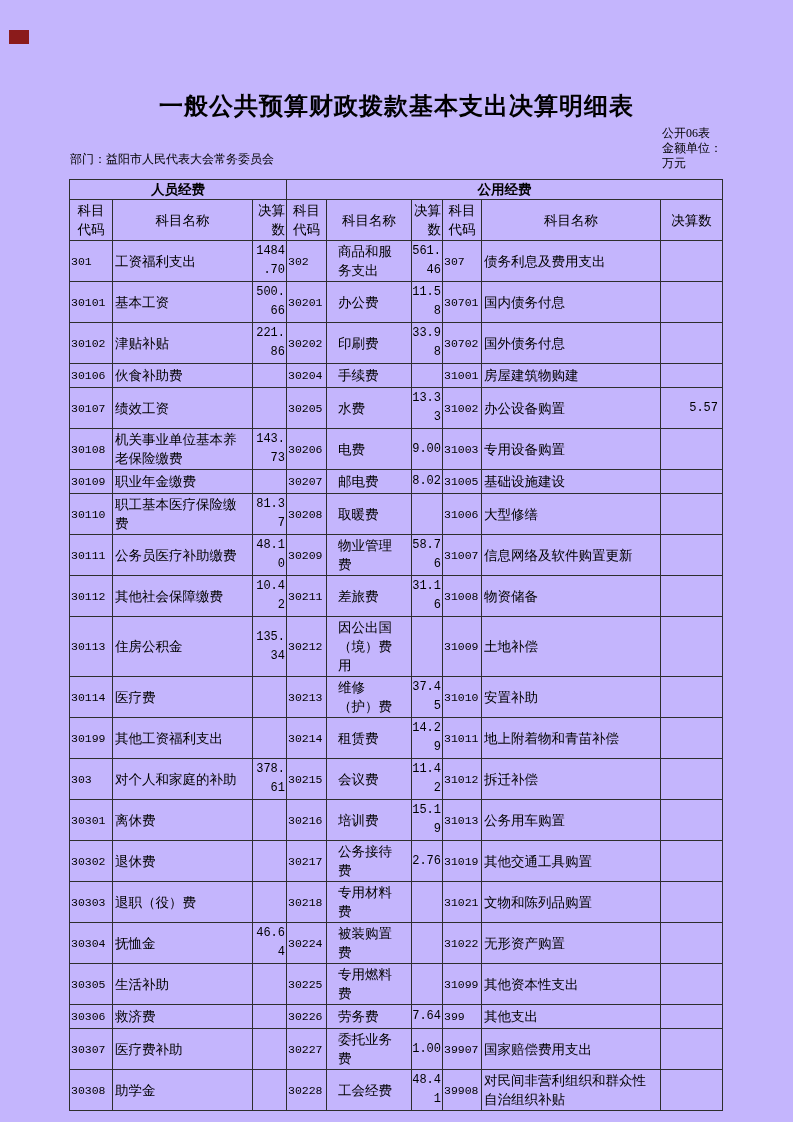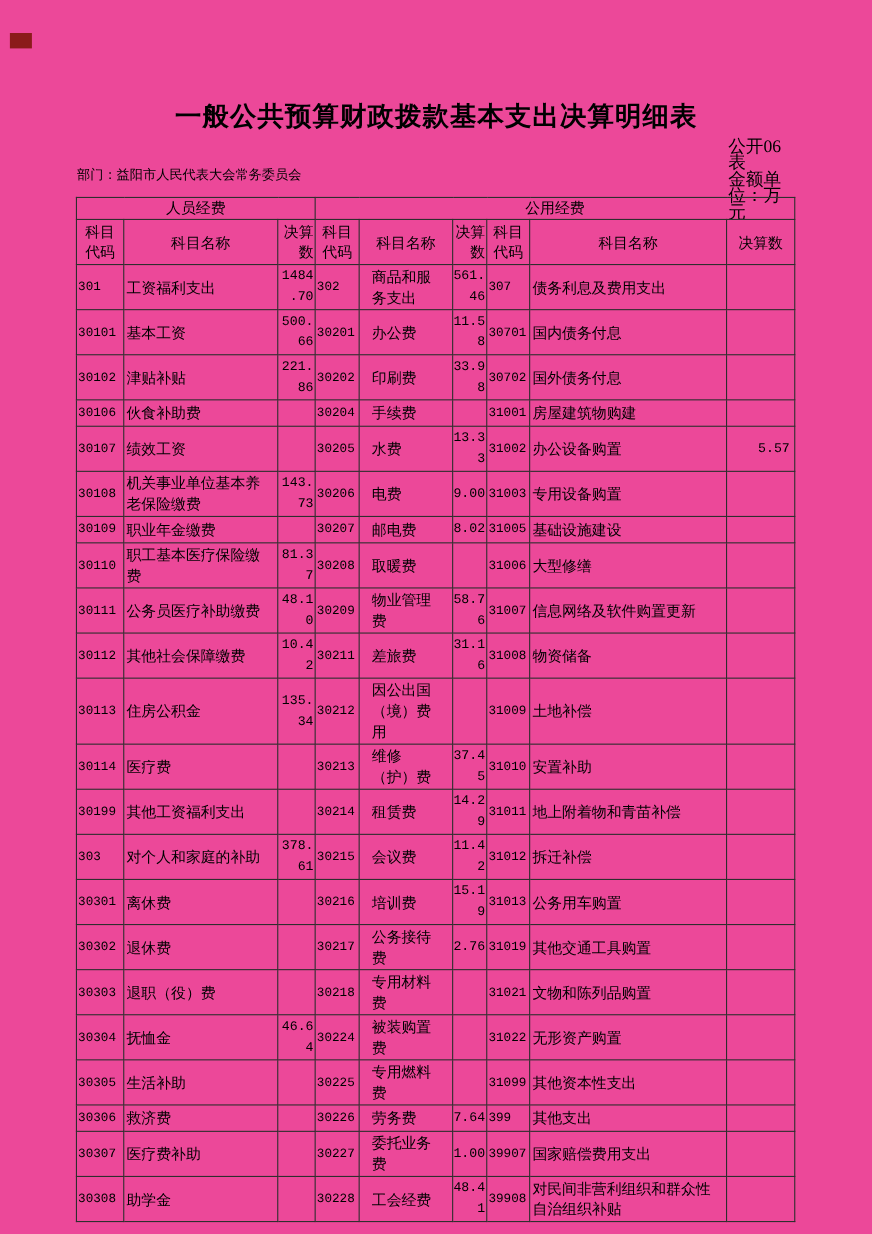--- a/index.html
+++ b/index.html
@@ -1,30 +1,30 @@
 <!DOCTYPE html>
 <html><head>
 <meta charset="utf-8">
 <style>
   html,body{margin:0;padding:0;background:#ffffff;}
-  .page{position:relative;width:793px;height:1122px;background:#ec4899;color:#000;
+  .page{position:relative;width:793px;height:1122px;background:#c4b5fd;color:#000;
         font-family:"Liberation Serif",serif;overflow:hidden;}
   .marker{position:absolute;left:9px;top:30px;width:20px;height:14px;}
   .title{position:absolute;top:90px;left:0;width:100%;text-align:center;
          font-size:24px;font-weight:bold;margin:0;letter-spacing:1px;}
   .side-note{position:absolute;left:662px;top:126px;width:60px;
-             font-size:16px;line-height:15px;text-align:left;}
+             font-size:12px;line-height:15px;text-align:left;}
   .side-note .unit{word-break:break-all;line-break:anywhere;}
   .dept{position:absolute;left:70px;top:151px;font-size:12px;}
   table.budget{position:absolute;left:69px;top:179px;width:653px;
                border-collapse:collapse;table-layout:fixed;}
   table.budget th,table.budget td{border:1px solid #2e2e2e;overflow:hidden;}
   thead th{font-weight:normal;font-size:13.5px;line-height:19px;padding:0 1px;
            word-break:break-all;text-align:center;vertical-align:middle;}
-  tr.group-row th{height:19px;line-height:17px;}
+  tr.group-row th{height:19px;line-height:17px;font-weight:bold;}
   tr.head-row th{height:40px;}
   tr.head-row th.amt-n{text-align:right;}
   tbody td{height:21px;vertical-align:middle;padding:1px 2px;}
   td.code{font-family:"Liberation Mono",monospace;font-size:11.5px;text-align:left;
           padding:1px 1px;white-space:nowrap;}
   td.name{font-size:13.5px;line-height:19px;word-break:break-all;
           padding:1px 4px 1px 2px;text-align:left;}
   td.amt{font-family:"Liberation Mono",monospace;font-size:12px;line-height:19px;
          text-align:right;word-break:break-all;line-break:anywhere;
          padding:1px 1px 1px 0;}

